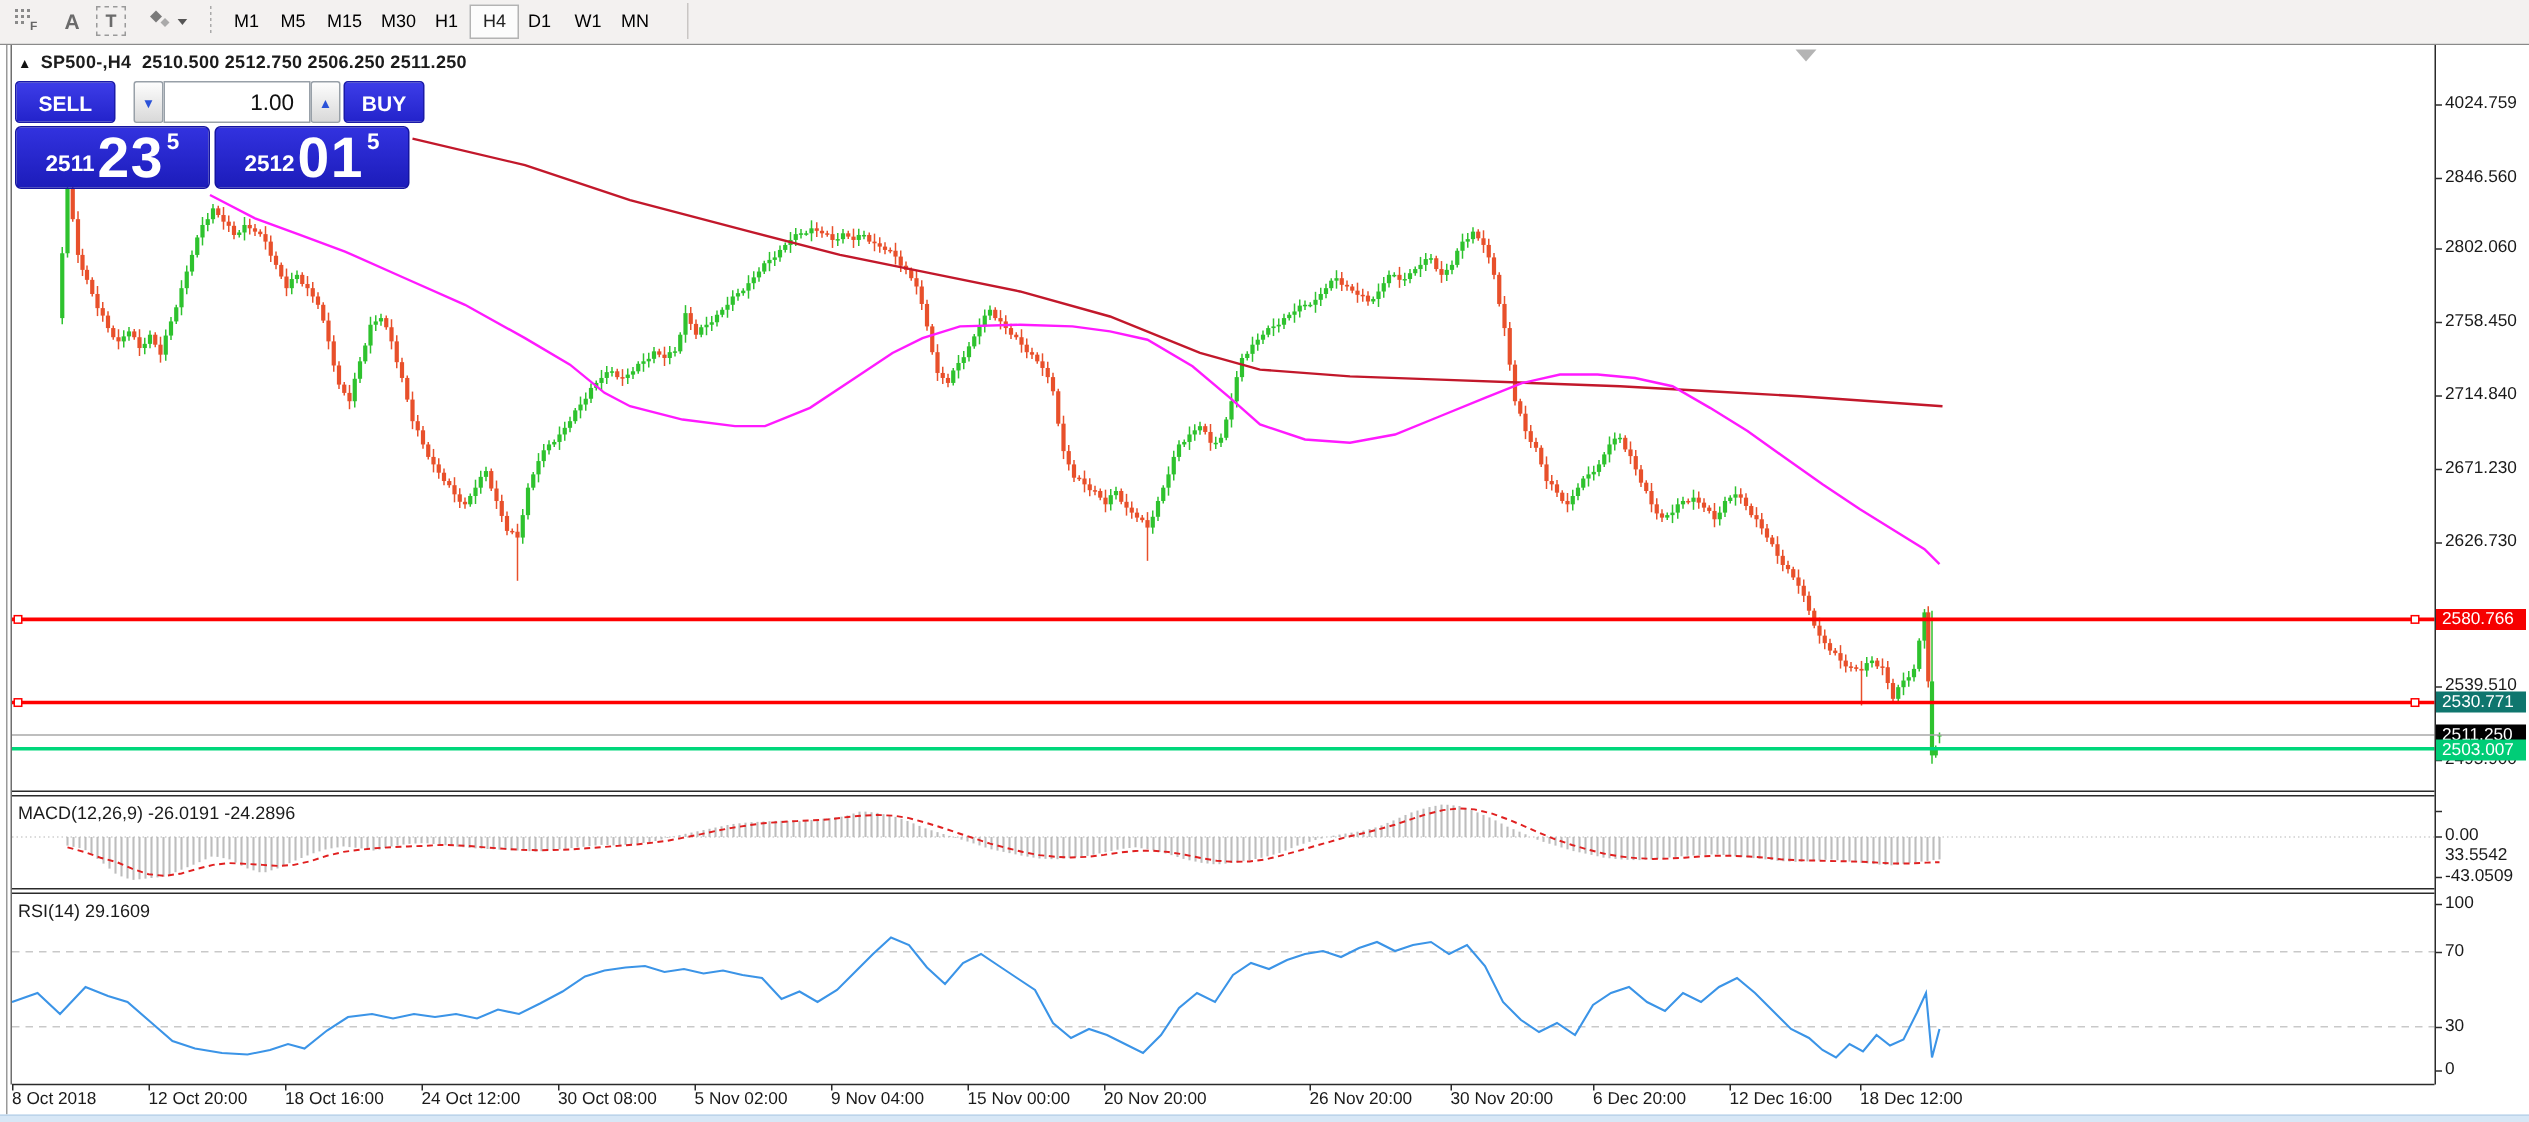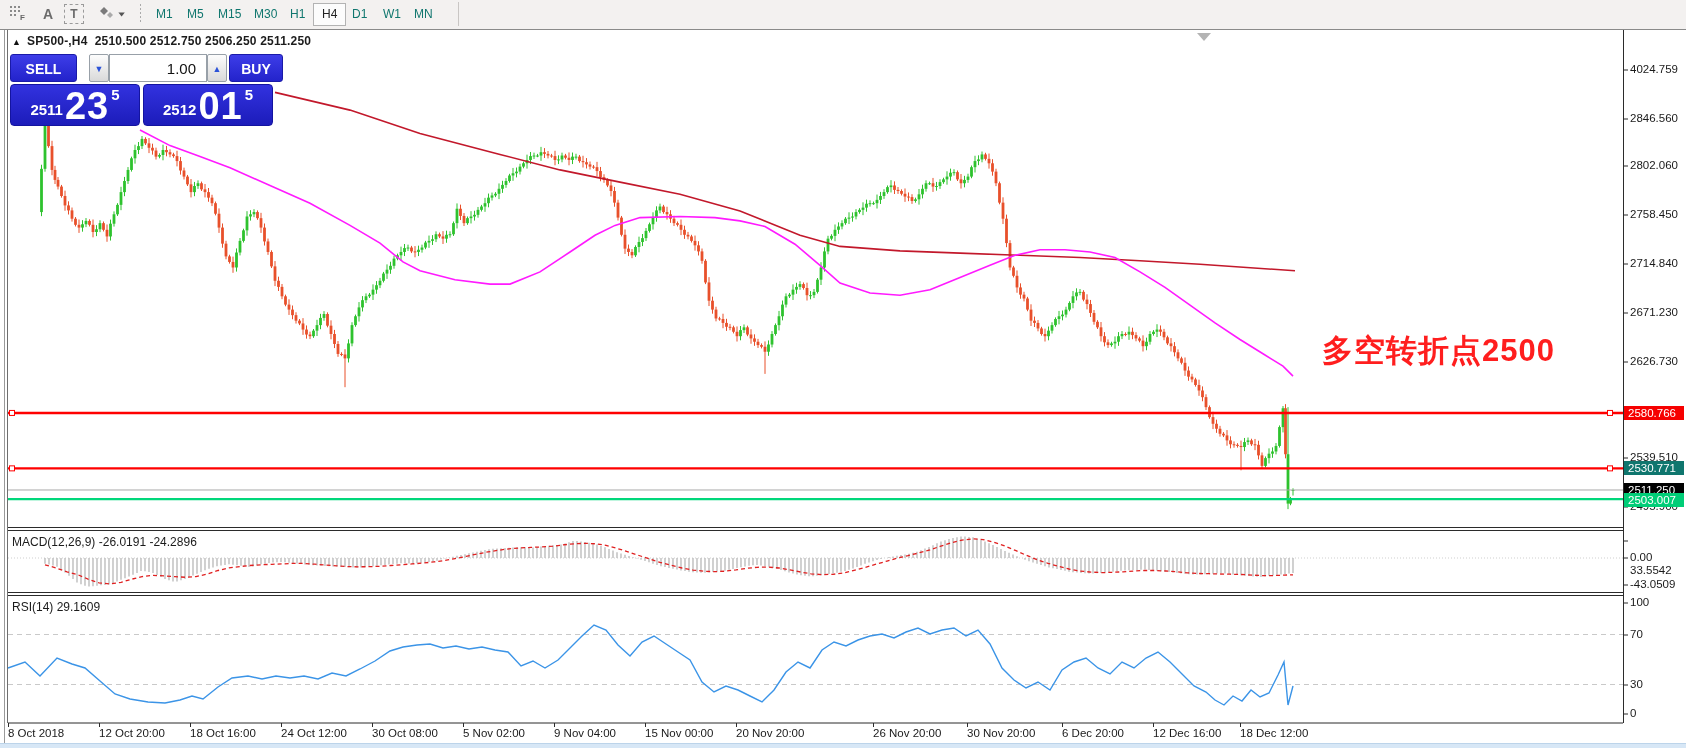--- a/index.html
+++ b/index.html
@@ -9,21 +9,21 @@
 
   
   #toolbar { position:absolute; left:0; top:0; width:1686px; height:29px;
              background:#f3f1f0; }
   .tb-icon { position:absolute; top:3px; width:24px; height:23px; text-align:center;
              color:#6b6b6b; font-weight:bold; font-size:14px; line-height:23px; cursor:default; }
   .tb-sep-dotted { position:absolute; top:4px; width:1px; height:20px;
                    background-image:repeating-linear-gradient(#aaa 0 2px, transparent 2px 4px); }
   .tb-sep-solid { position:absolute; top:2px; width:1px; height:24px; background:#c9c6c4; }
   .tf-btn { position:absolute; top:3px; height:23px; line-height:23px; padding:0 8px;
-            font-size:12px; color:#0f766e; }
+            font-size:12px; color:#000000; }
   .tf-btn.active { background:#fcfcfc; border:1px solid #b3b3b3; line-height:21px; color:#222; }
 
   
   #chart-svg { position:absolute; left:0; top:0; }
 
   #chart-title { position:absolute; left:12px; top:34px; font-size:12px; color:#1c1c1c;
                  font-weight:600; letter-spacing:.2px; }
   #chart-title .arrow { font-size:9px; margin-right:6px; color:#111; }
 
   
@@ -1215,21 +1215,20 @@
       <span class="big">23</span>
       <span class="sup">5</span>
     </div>
     <div class="tp-price" style="left:133px;">
       <span class="small">2512</span>
       <span class="big">01</span>
       <span class="sup">5</span>
     </div>
   </div>
 
-  <div id="annotation" style="left: 1322px; top: 330px; color: rgb(255, 30, 30);">多空转折点2500</div>
 
   <div class="ind-label" style="top:535px;">
     <span>MACD(12,26,9)</span>&nbsp;<span>-26.0191</span>&nbsp;<span>-24.2896</span>
   </div>
   <div class="ind-label" style="top:600px;">
     <span>RSI(14)</span>&nbsp;<span>29.1609</span>
   </div>
 
   <div id="price-ticks">
       <div class="ax-label" style="top: 63px;">4024.759</div>

